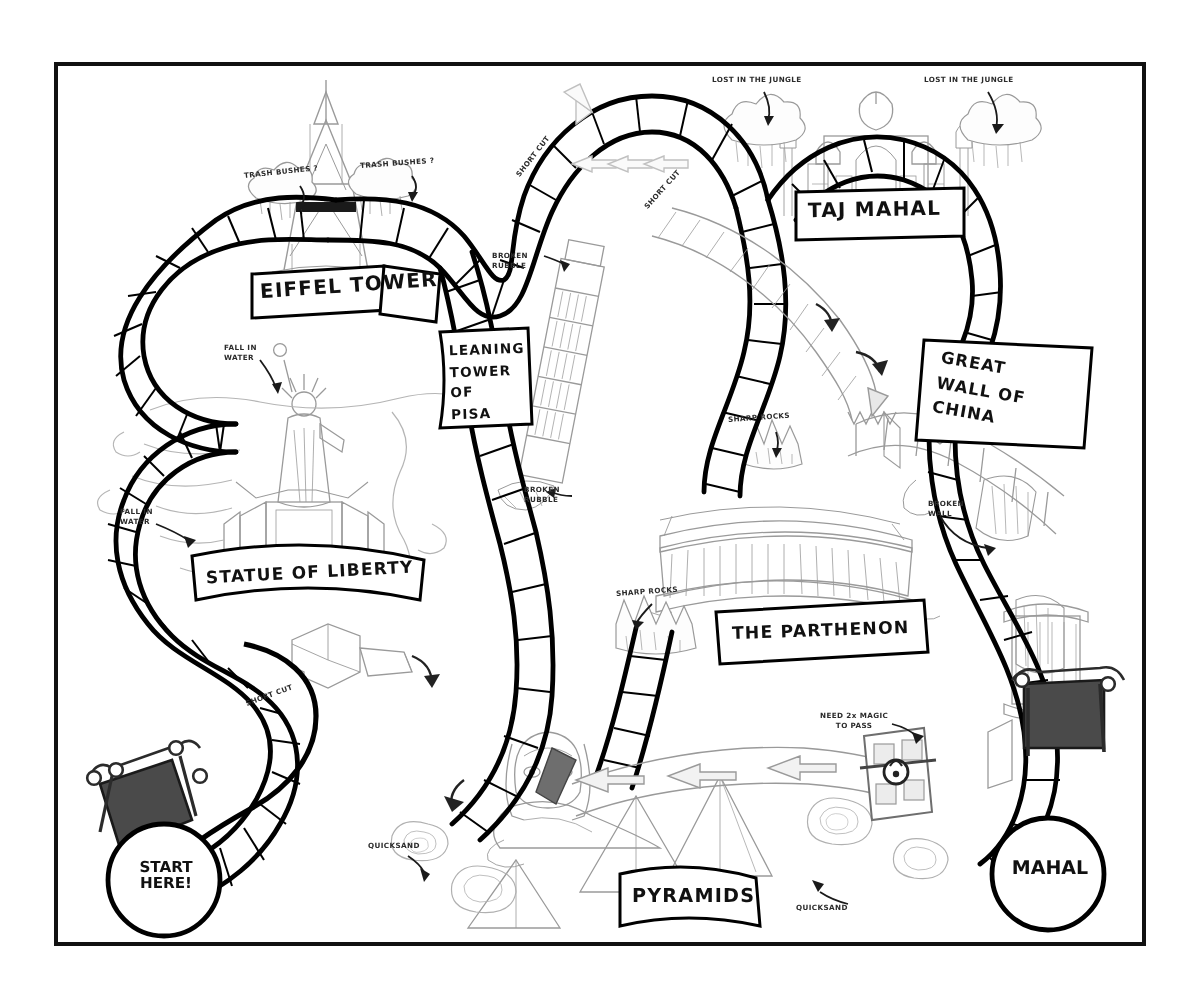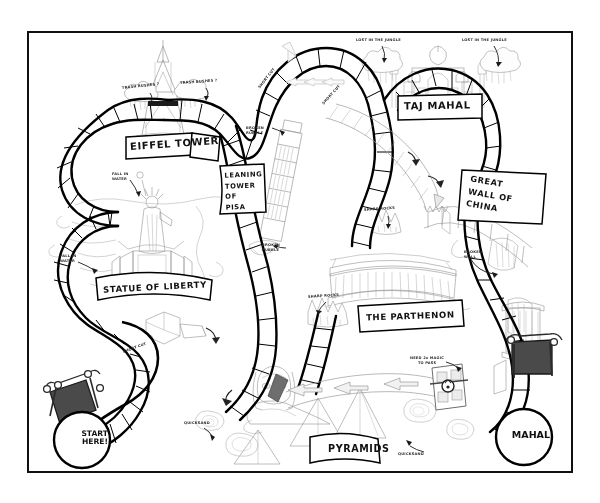--- a/index.html
+++ b/index.html
@@ -50,21 +50,21 @@
     white-space: nowrap;
     letter-spacing: 0.2px;
     font-weight: bold;
     transform-origin: left center;
   }
   .terminal-label {
     position: absolute;
     font-family: "DejaVu Sans", sans-serif;
     font-weight: bold;
     color: #111;
-    text-align: right;
+    text-align: center;
     line-height: 1.05;
     white-space: pre-line;
   }
 </style>
 </head>
 <body>
 
 <div id="board-root">
 
   <div class="frame"></div>
@@ -564,21 +564,21 @@
 PISA</div>
 
   <div class="landmark-label" style="left:404px; top:100px; font-size:10px; transform:rotate(-1deg);">TAJ  MAHAL</div>
 
   <div class="landmark-label" style="left:468px; top:176px; font-size:8.2px; line-height:1.55; white-space:pre-line; transform:rotate(10deg);">GREAT
 WALL  OF
 CHINA</div>
 
   <div class="landmark-label" style="left:366px; top:311px; font-size:8.6px; transform:rotate(-2deg);">THE  PARTHENON</div>
 
-  <div class="landmark-label" style="left:328px; top:443px; font-size:9.6px;">PYRAMIDS</div>
+  <div class="landmark-label" style="left:316px; top:443px; font-size:9.6px;">PYRAMIDS</div>
 
   <div class="terminal-label" style="left:58px; top:430px; width:50px; font-size:7.6px;">START
 HERE!</div>
   <div class="terminal-label" style="left:500px; top:430px; width:50px; font-size:9.5px;">MAHAL</div>
 
   <div class="annot" style="left:122px; top:86px; transform:rotate(-6deg);">TRASH BUSHES ?</div>
   <div class="annot" style="left:180px; top:81px; transform:rotate(-4deg);">TRASH BUSHES ?</div>
   <div class="annot" style="left:259px; top:86px; transform:rotate(-52deg);">SHORT CUT</div>
   <div class="annot" style="left:323px; top:102px; transform:rotate(-48deg);">SHORT CUT</div>
   <div class="annot" style="left:246px; top:126px; width:22px; white-space:normal; line-height:1.3;">BROKEN RUBBLE</div>

